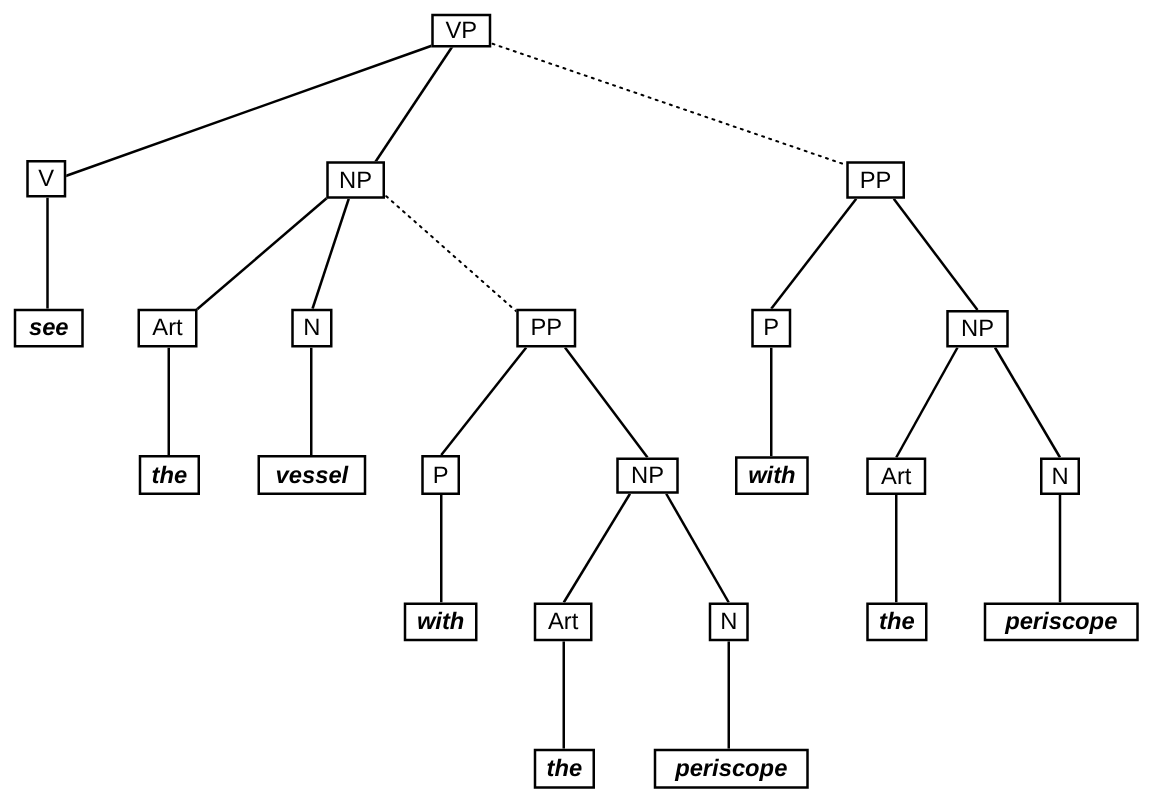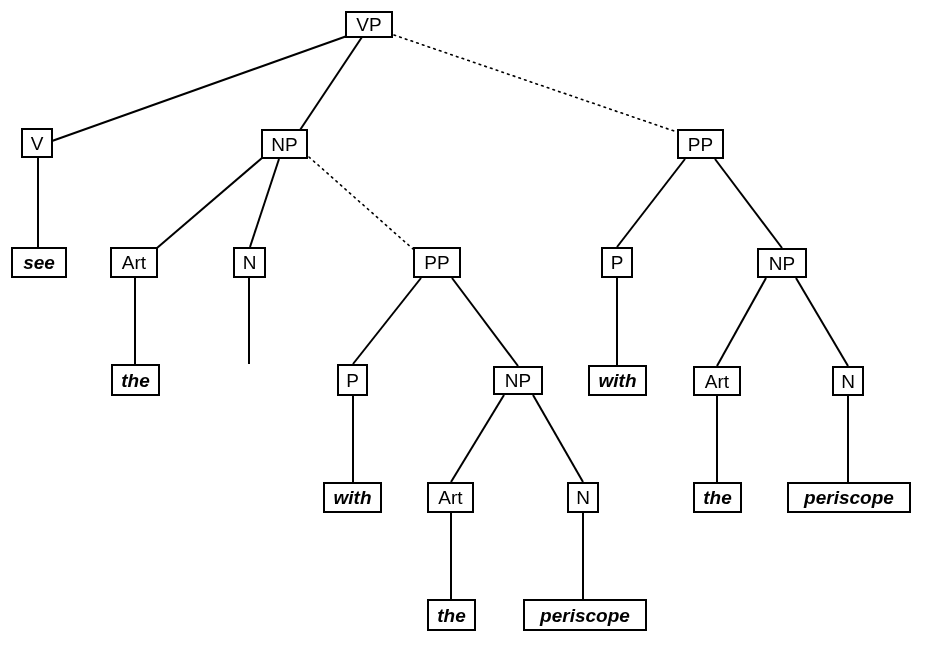--- a/index.html
+++ b/index.html
@@ -101,20 +101,23 @@
     </div>
     <div class="node" style="left: 601px; top: 247px; width: 32px; height: 31px;">
       <span>P</span>
     </div>
     <div class="node" style="left: 757px; top: 248px; width: 50px; height: 30px;">
       <span>NP</span>
     </div>
     <div class="node terminal" style="left: 111px; top: 364px; width: 49px; height: 32px;">
       <span>the</span>
     </div>
+    <div class="node terminal" style="left: 206px; top: 364px; width: 87px; height: 32px;">
+      <span>vessel</span>
+    </div>
     <div class="node" style="left: 337px; top: 364px; width: 31px; height: 32px;">
       <span>P</span>
     </div>
     <div class="node" style="left: 493px; top: 366px; width: 50px; height: 29px;">
       <span>NP</span>
     </div>
     <div class="node terminal" style="left: 588px; top: 365px; width: 59px; height: 31px;">
       <span>with</span>
     </div>
     <div class="node" style="left: 693px; top: 366px; width: 48px; height: 30px;">

